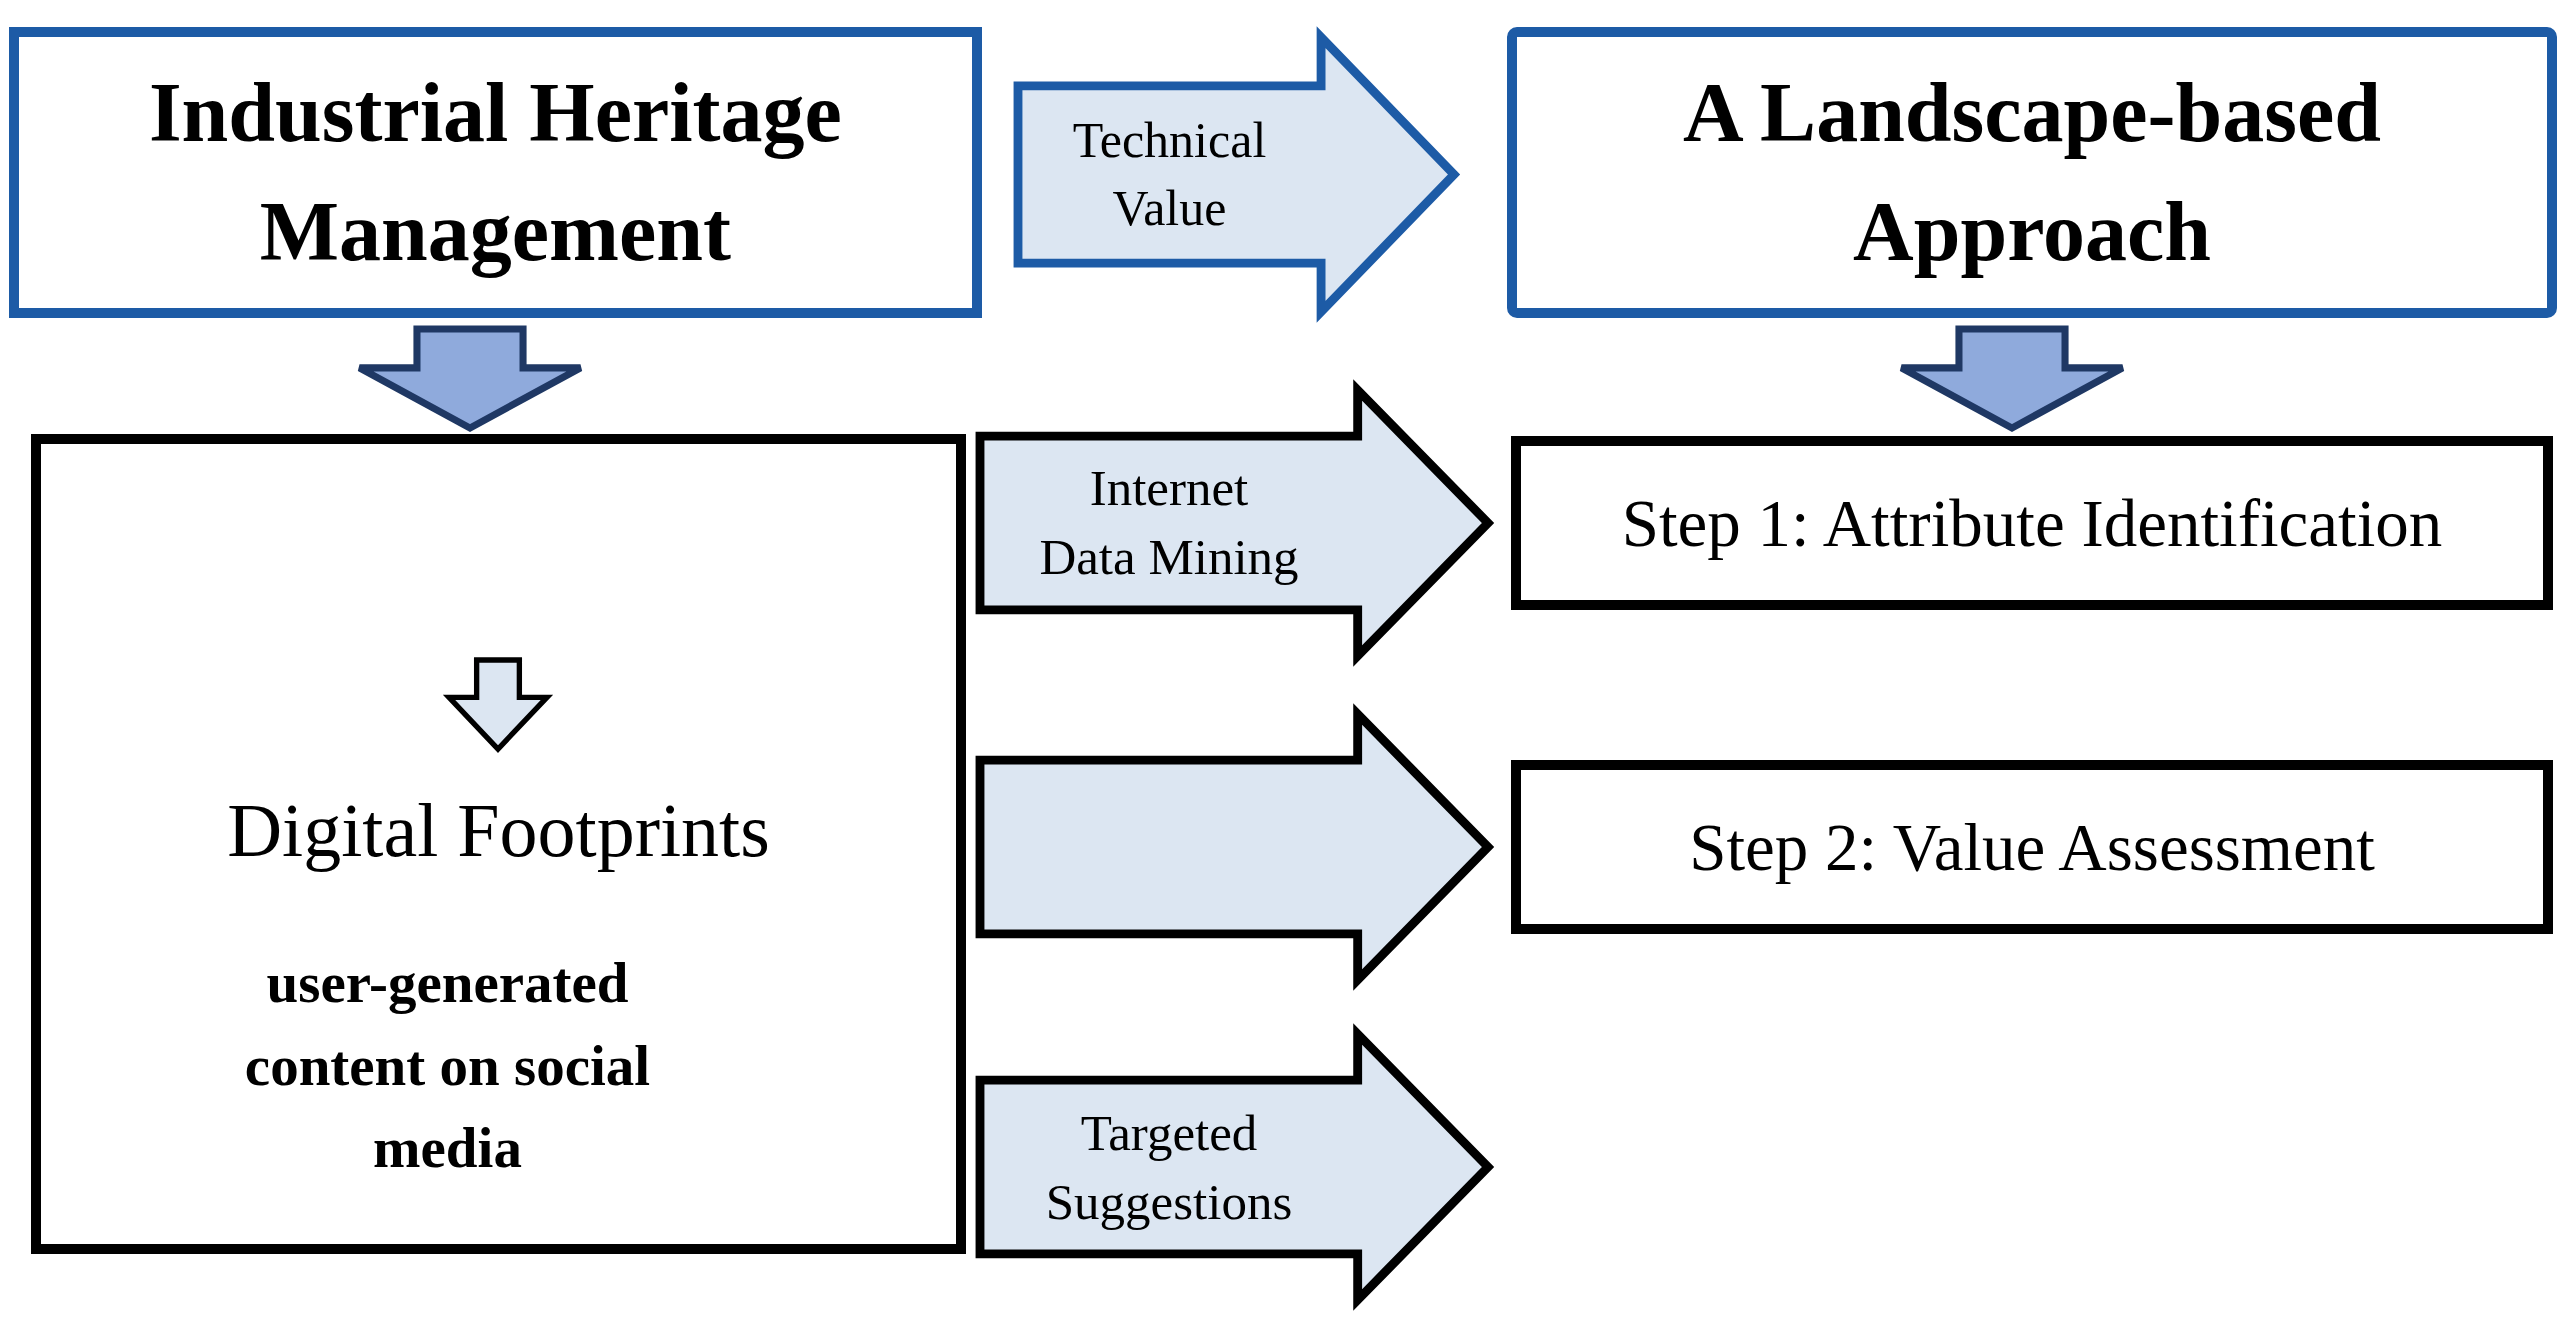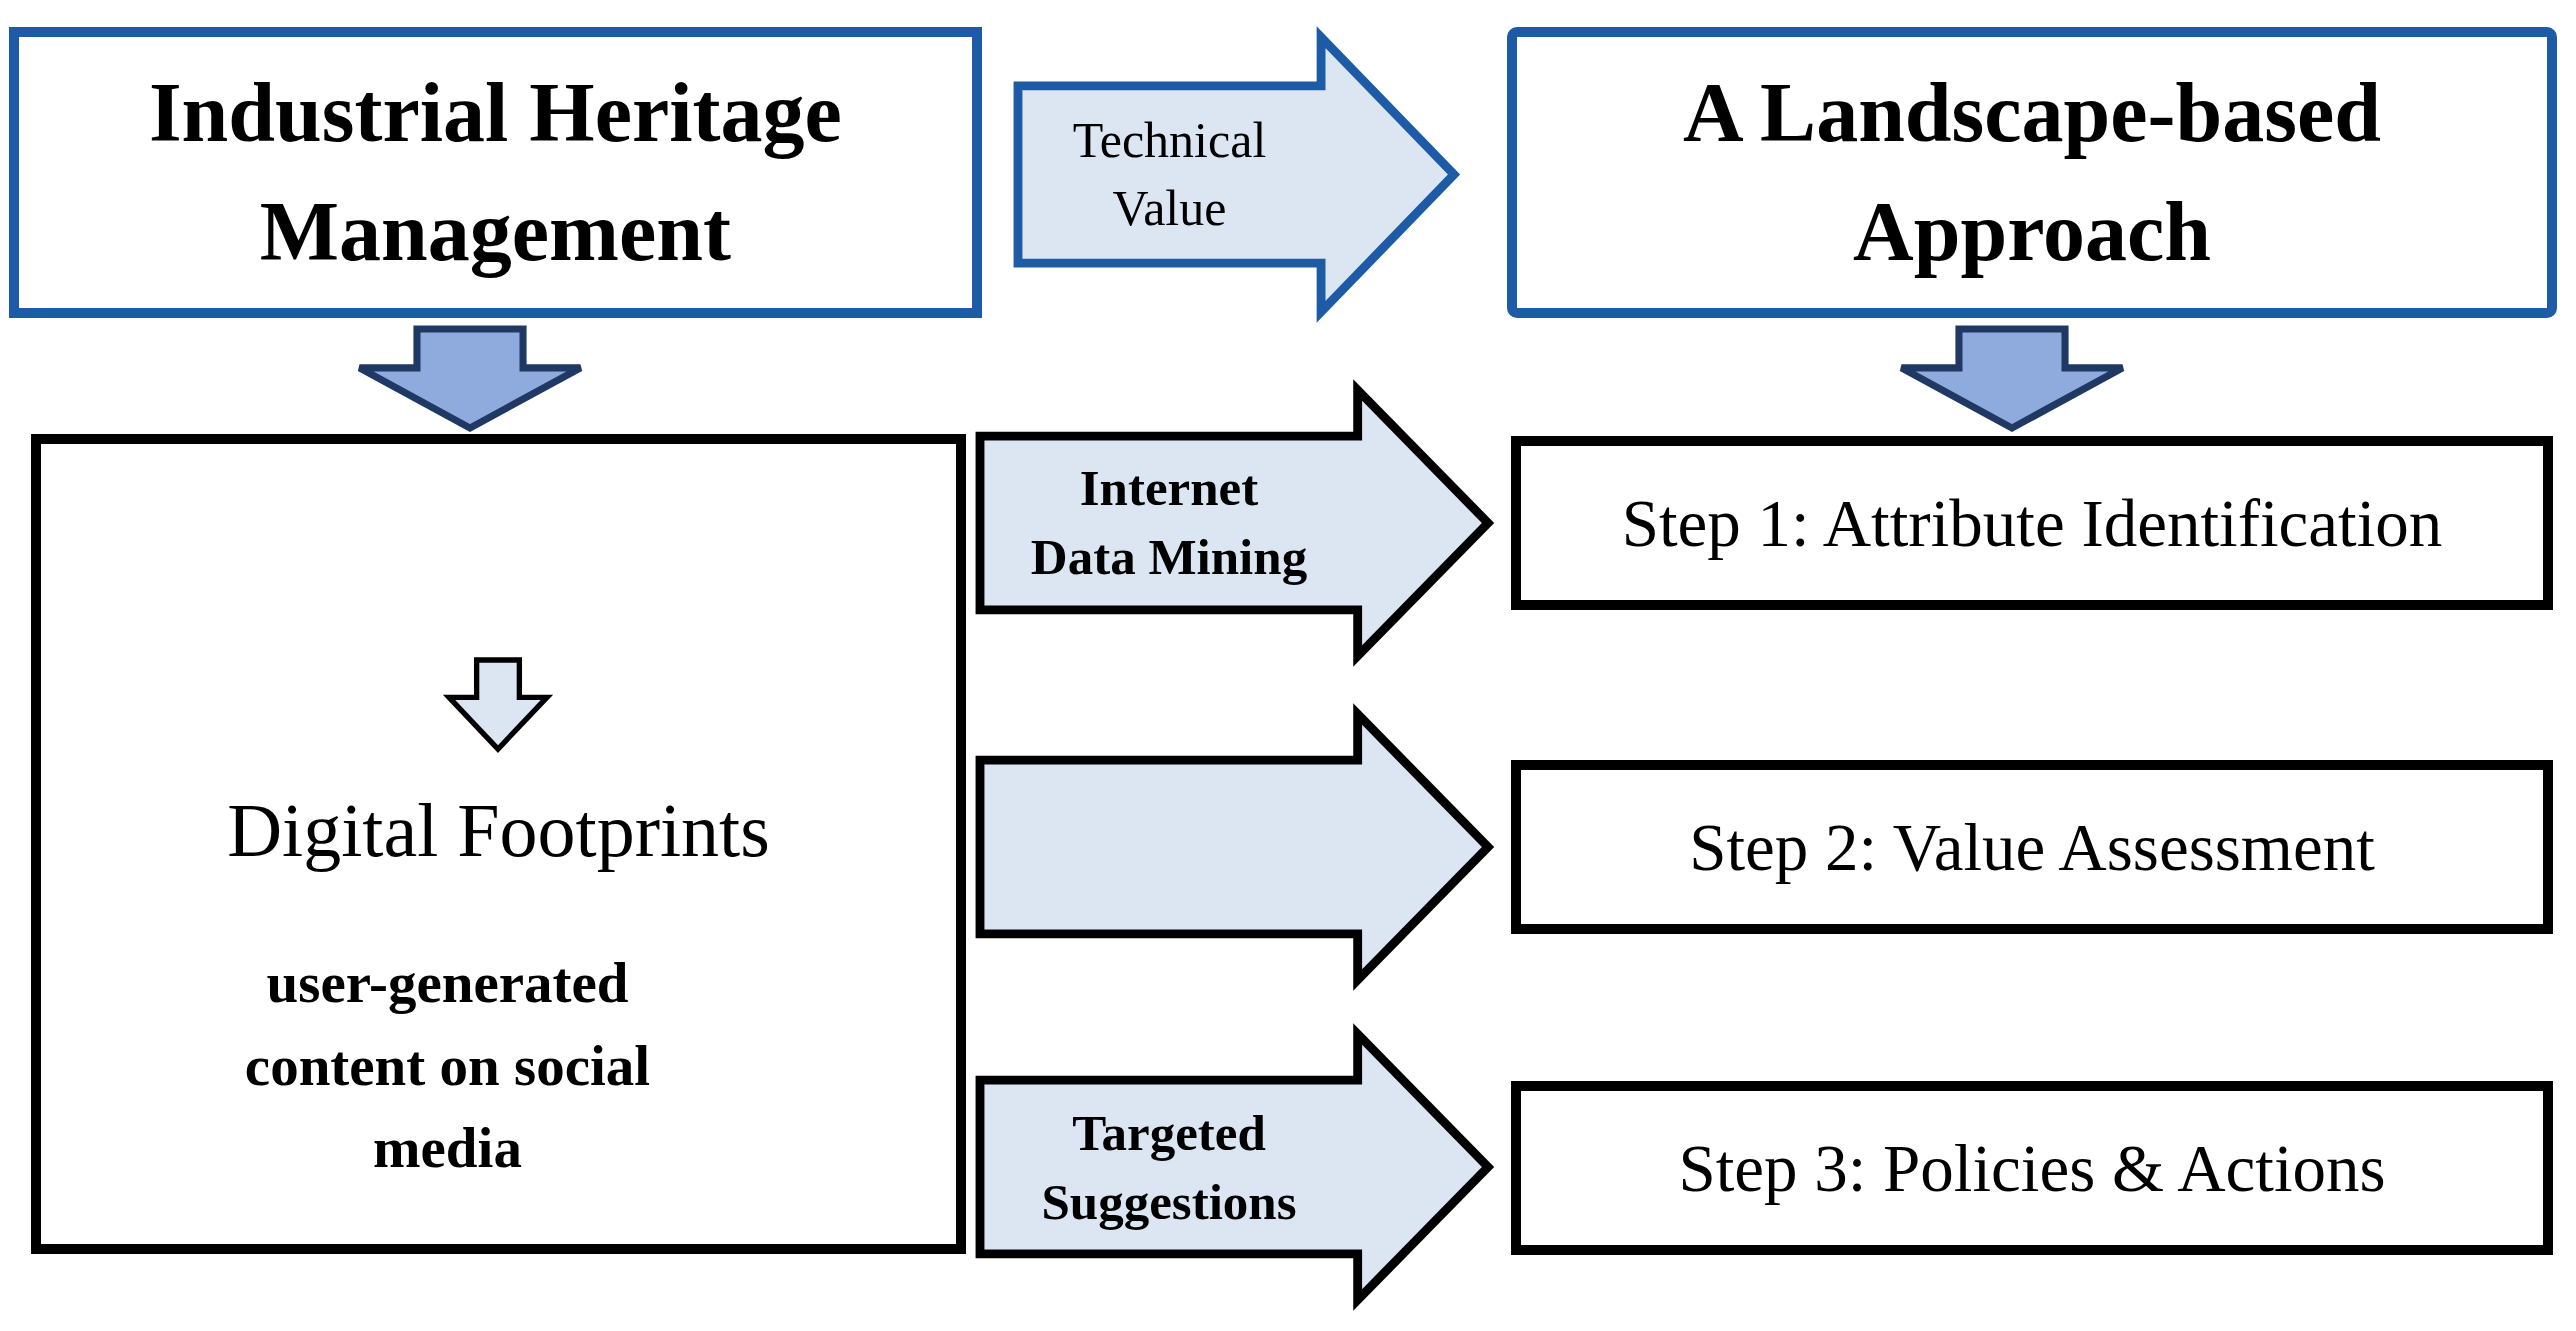--- a/index.html
+++ b/index.html
@@ -24,21 +24,21 @@
 
   
   .black-box{border:10.6px solid var(--ink);background:#ffffff;}
 
   .step-text{font-size:67px;line-height:1.2;text-align:center;}
 
   .pp-title{font-weight:bold;font-size:89px;text-align:center;}
   .df-subtitle{font-size:76px;text-align:center;}
   .ugc-desc{font-size:57px;line-height:1.45;text-align:center;}
 
-  .arrow-label{font-size:51px;line-height:1.35;text-align:center;font-weight:bold;}
+  .arrow-label{font-size:51px;line-height:1.35;text-align:center;}
   .tech-label{font-size:50px;line-height:1.35;text-align:center;}
 
   
   svg{display:block;overflow:visible;}
   .poly-blue{fill:var(--light-fill);stroke:var(--blue);stroke-width:10;}
   .poly-black{fill:var(--light-fill);stroke:var(--ink);stroke-width:10;}
   .poly-down{fill:var(--mid-fill);stroke:var(--navy);stroke-width:8;}
   .poly-small{fill:var(--light-fill);stroke:var(--ink);stroke-width:6;}
 </style>
 </head>
@@ -106,18 +106,15 @@
   </div>
 
   <svg class="abs" style="left:980px;top:1034px;" width="508" height="266" viewBox="0 0 573 300">
     <polygon class="poly-black" points="0,52 426,52 426,0 573,150 426,300 426,248 0,248"></polygon>
   </svg>
   <div class="abs center-flex" style="left:980px;top:1081px;width:378px;height:174px;">
     <div class="arrow-label preline">Targeted
 Suggestions</div>
   </div>
 
-  <div class="abs black-box center-flex" style="left:1511px;top:1081px;width:1042px;height:174px;">
-    <div class="step-text">Step 3: Policies &amp; Actions</div>
-  </div>
 
 </div>
 
 
 </body></html>

